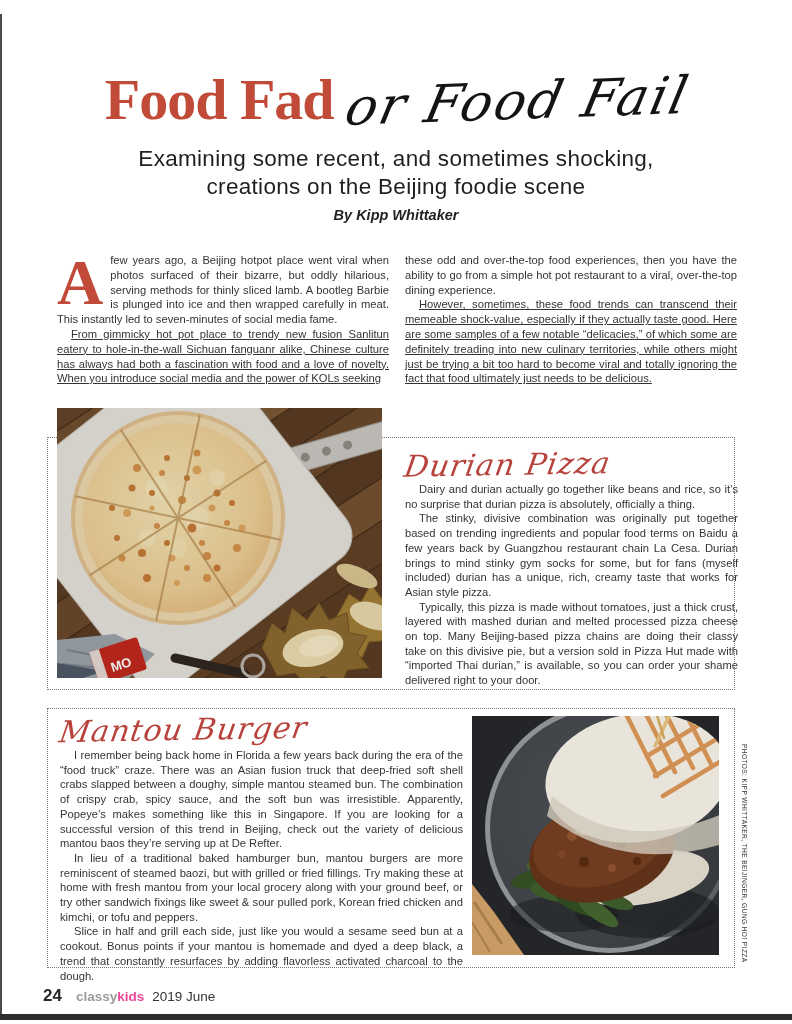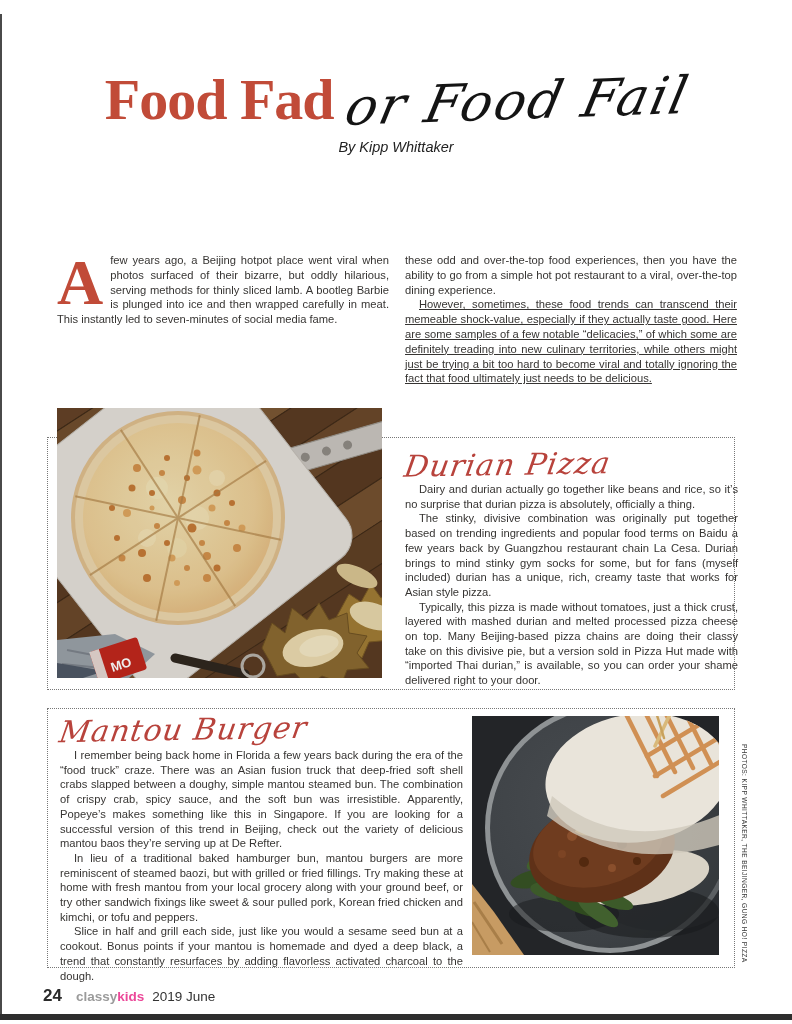--- a/index.html
+++ b/index.html
@@ -19,21 +19,21 @@
     color:#c14b38; letter-spacing:-1px;
   }
   .title-script {
     display:inline-block; font-family:"DejaVu Serif", serif; font-style:italic;
     font-size:52px; color:#141414; transform:skewX(-14deg) rotate(-2deg);
     margin-left:10px; letter-spacing:2px;
   }
   .subtitle {
     margin-top:12px; font-size:22.5px; line-height:28px; color:#1f1f1f; letter-spacing:.3px;
   }
-  .byline { margin-top:6px; font-size:14.5px; font-weight:normal; font-style:italic; color:#222; }
+  .byline { margin-top:6px; font-size:14.5px; font-weight:bold; font-style:italic; color:#222; }
 
   
   .intro {
     position:absolute; left:57px; top:253px; width:680px;
     display:flex; gap:16px;
   }
   .intro .col { width:332px; font-size:11.2px; line-height:14.8px; text-align:justify; color:#363432; }
   .intro p + p { margin-top:0; }
   .intro p.indent { text-indent:14px;text-decoration:underline; }
   .dropcap {
@@ -85,26 +85,31 @@
 
 <div class="page">
   <div class="scan-edge-left"></div>
   <div class="scan-edge-bottom"></div>
 
   <div class="masthead">
     <div class="title">
       <span class="title-red">Food Fad</span>
       <span class="title-script">or Food Fail</span>
     </div>
+    <div class="subtitle">
+      <div>Examining some recent, and sometimes shocking,</div>
+      <div>creations on the Beijing foodie scene</div>
+    </div>
     <div class="byline">By Kipp Whittaker</div>
   </div>
 
   <div class="intro">
     <div class="col">
       <p><span class="dropcap">A</span><span>few years ago, a Beijing hotpot place went viral when photos surfaced of their bizarre, but oddly hilarious, serving methods for thinly sliced lamb. A bootleg Barbie is plunged into ice and then wrapped carefully in meat. This instantly led to seven-minutes of social media fame.</span></p>
+      <p class="indent">From gimmicky hot pot place to trendy new fusion Sanlitun eatery to hole-in-the-wall Sichuan fanguanr alike, Chinese culture has always had both a fascination with food and a love of novelty. When you introduce social media and the power of KOLs seeking</p>
     </div>
     <div class="col">
       <p>these odd and over-the-top food experiences, then you have the ability to go from a simple hot pot restaurant to a viral, over-the-top dining experience.</p>
       <p class="indent">However, sometimes, these food trends can transcend their memeable shock-value, especially if they actually taste good. Here are some samples of a few notable “delicacies,” of which some are definitely treading into new culinary territories, while others might just be trying a bit too hard to become viral and totally ignoring the fact that food ultimately just needs to be delicious.</p>
     </div>
   </div>
 
   <div class="dotted-box box-durian"></div>
   <div class="durian-content">
     <span class="script-heading">Durian Pizza</span>

